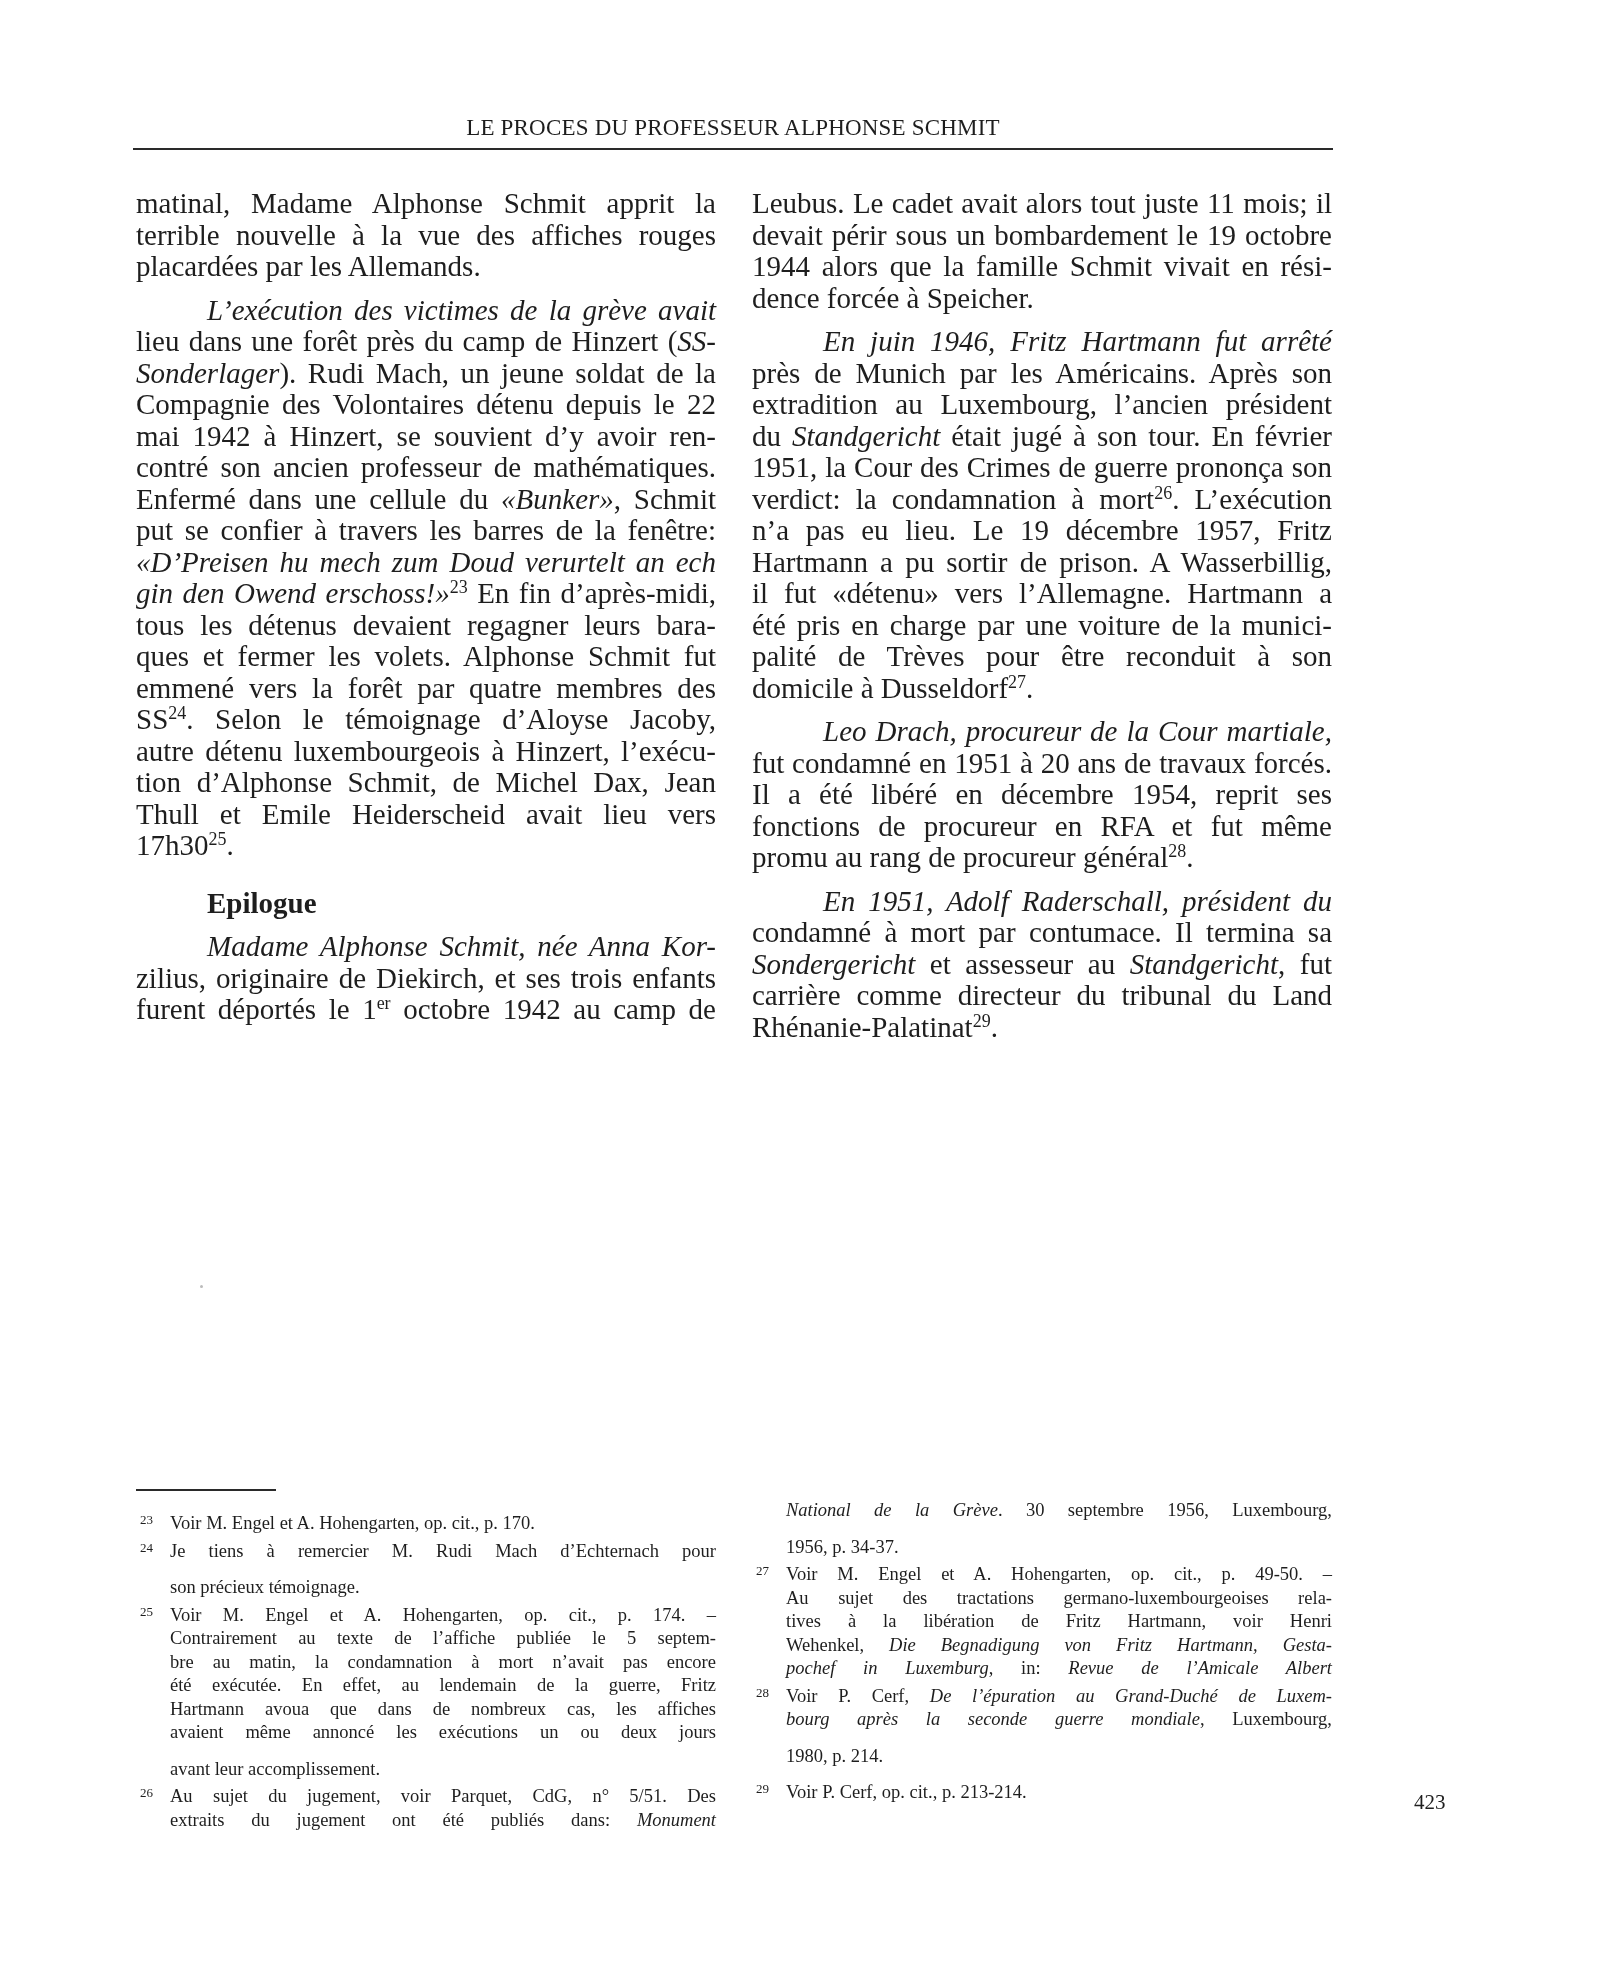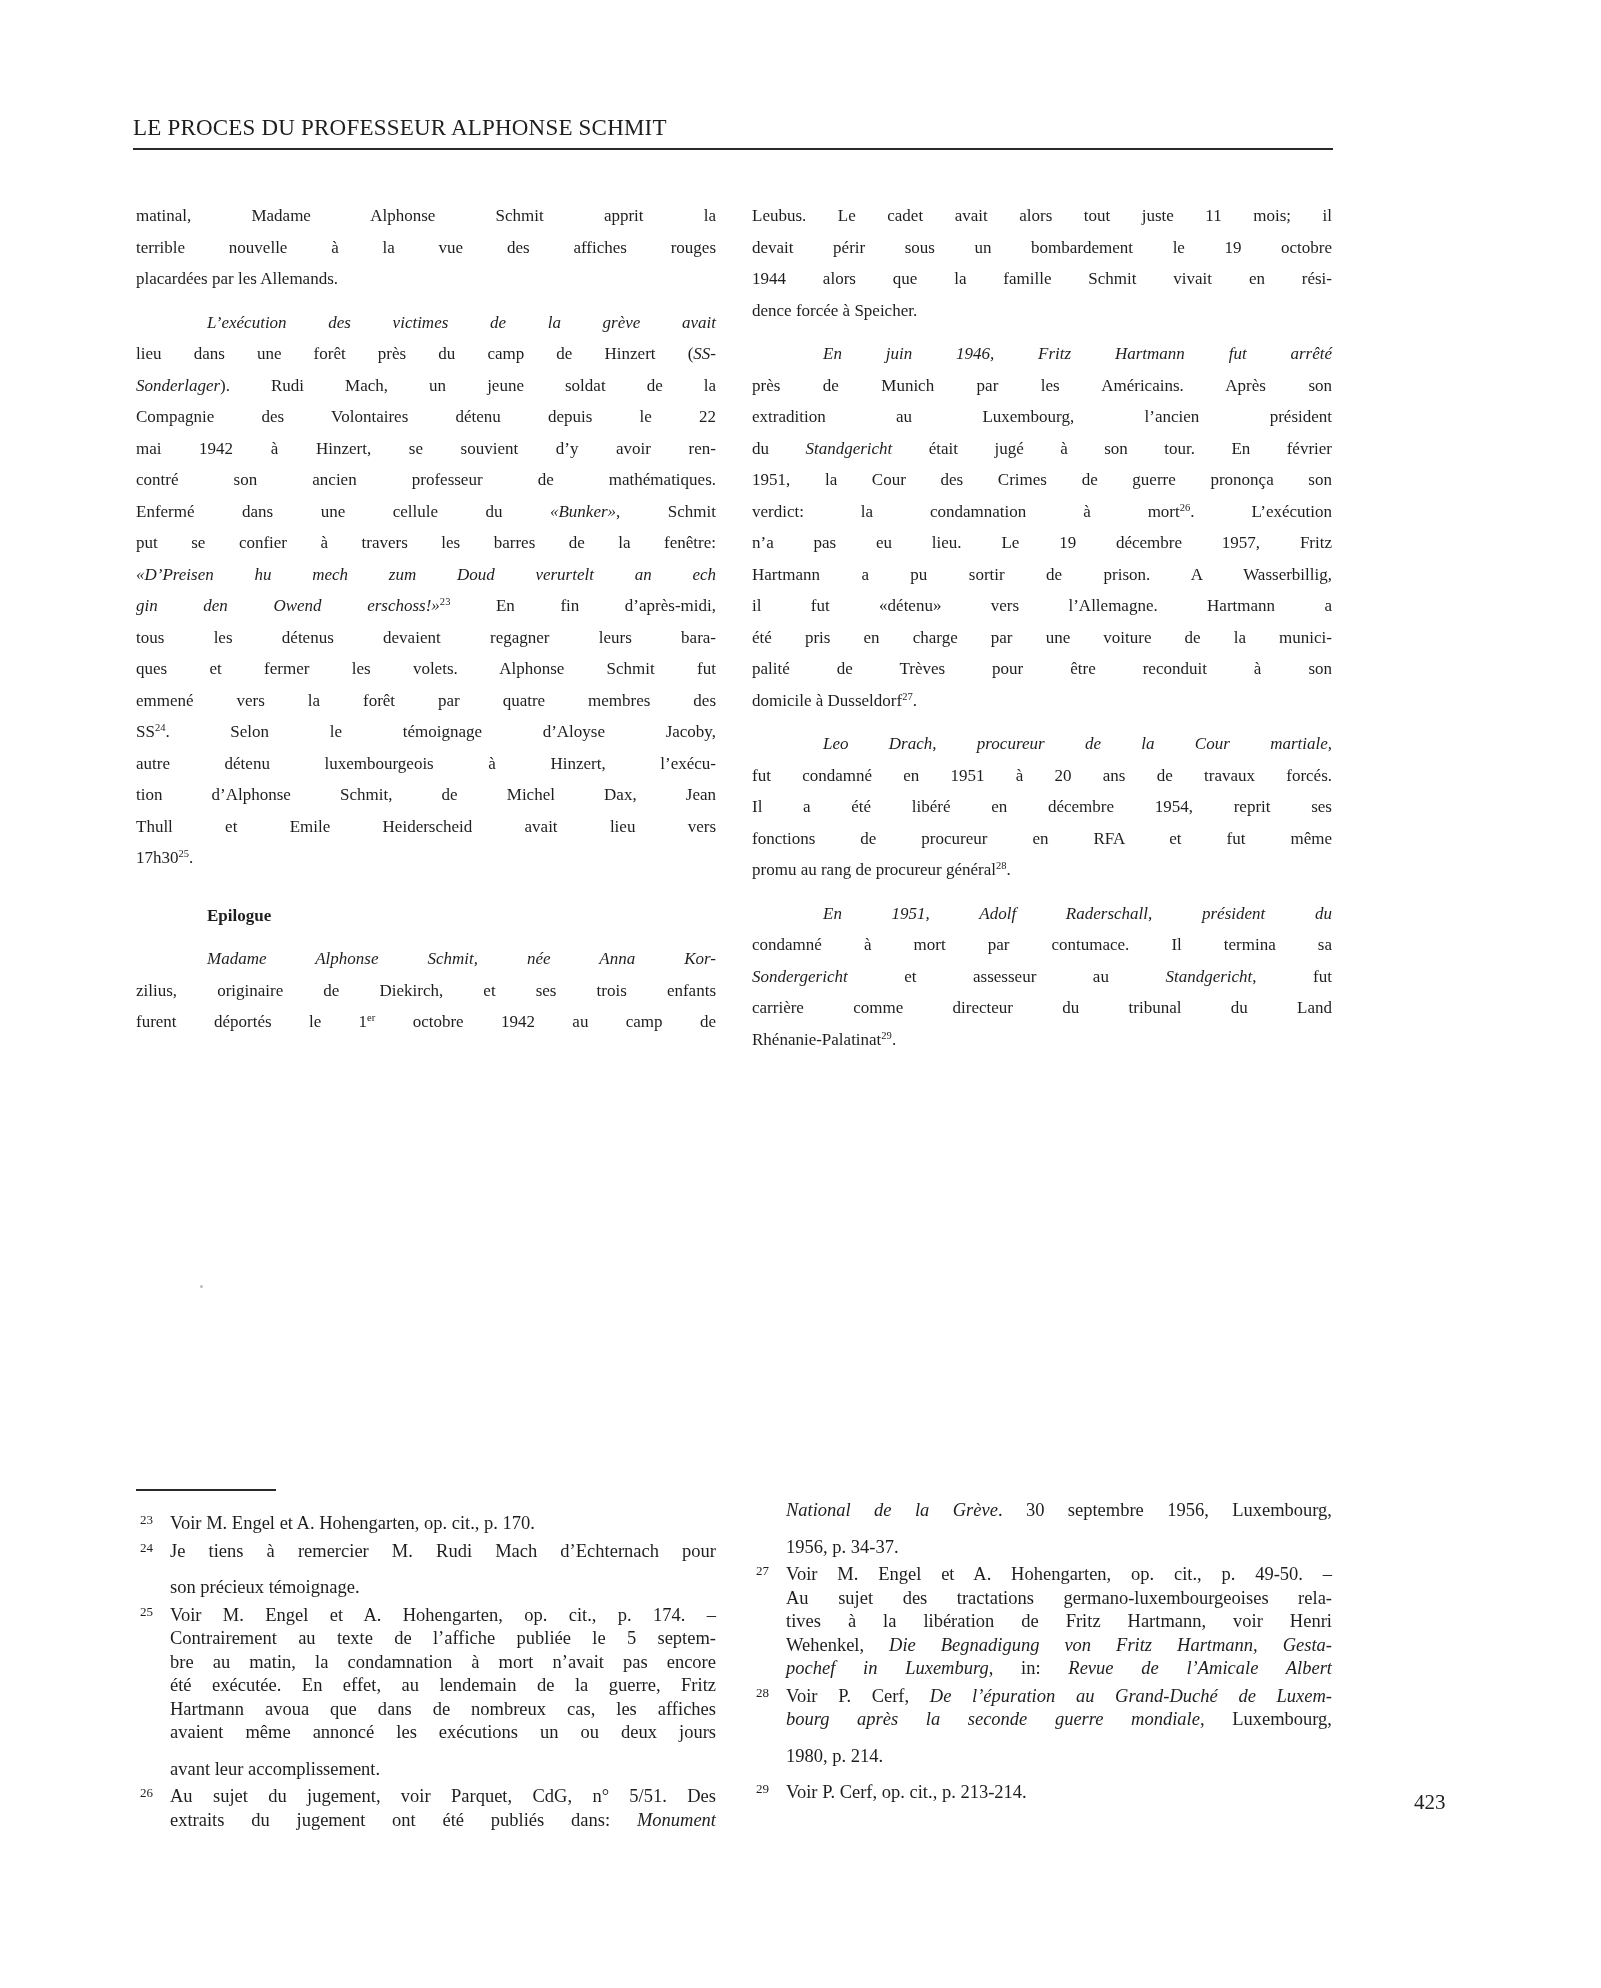--- a/index.html
+++ b/index.html
@@ -4,28 +4,28 @@
 <style>
   html, body { margin: 0; padding: 0; }
   body {
     width: 1601px; height: 1988px; background: #ffffff;
     position: relative; overflow: hidden;
     font-family: "Liberation Serif", "DejaVu Serif", serif;
     color: #1e1e1e;
   }
   .running-head {
     position: absolute; left: 133px; top: 115px; width: 1200px;
-    text-align: left; font-size: 23px; letter-spacing: 0.2px;
+    text-align: center; font-size: 23px; letter-spacing: 0.2px;
   }
   .head-rule {
     position: absolute; left: 133px; top: 148px; width: 1200px; height: 2px;
     background: #2a2a2a;
   }
   .col {
-    position: absolute; top: 200px; font-size: 17px; line-height: 31.5px;
+    position: absolute; top: 188px; font-size: 29px; line-height: 31.5px;
   }
   .col.left { left: 136px; width: 580px; }
   .col.right { left: 752px; width: 580px; }
   .ln {
     display: block; text-align: justify; text-align-last: justify;
     white-space: nowrap; height: 31.5px;
   }
   .ln.last { text-align-last: left; }
   .ln.indent { padding-left: 71px; font-style: italic; }
   .para-gap { height: 12px; }

